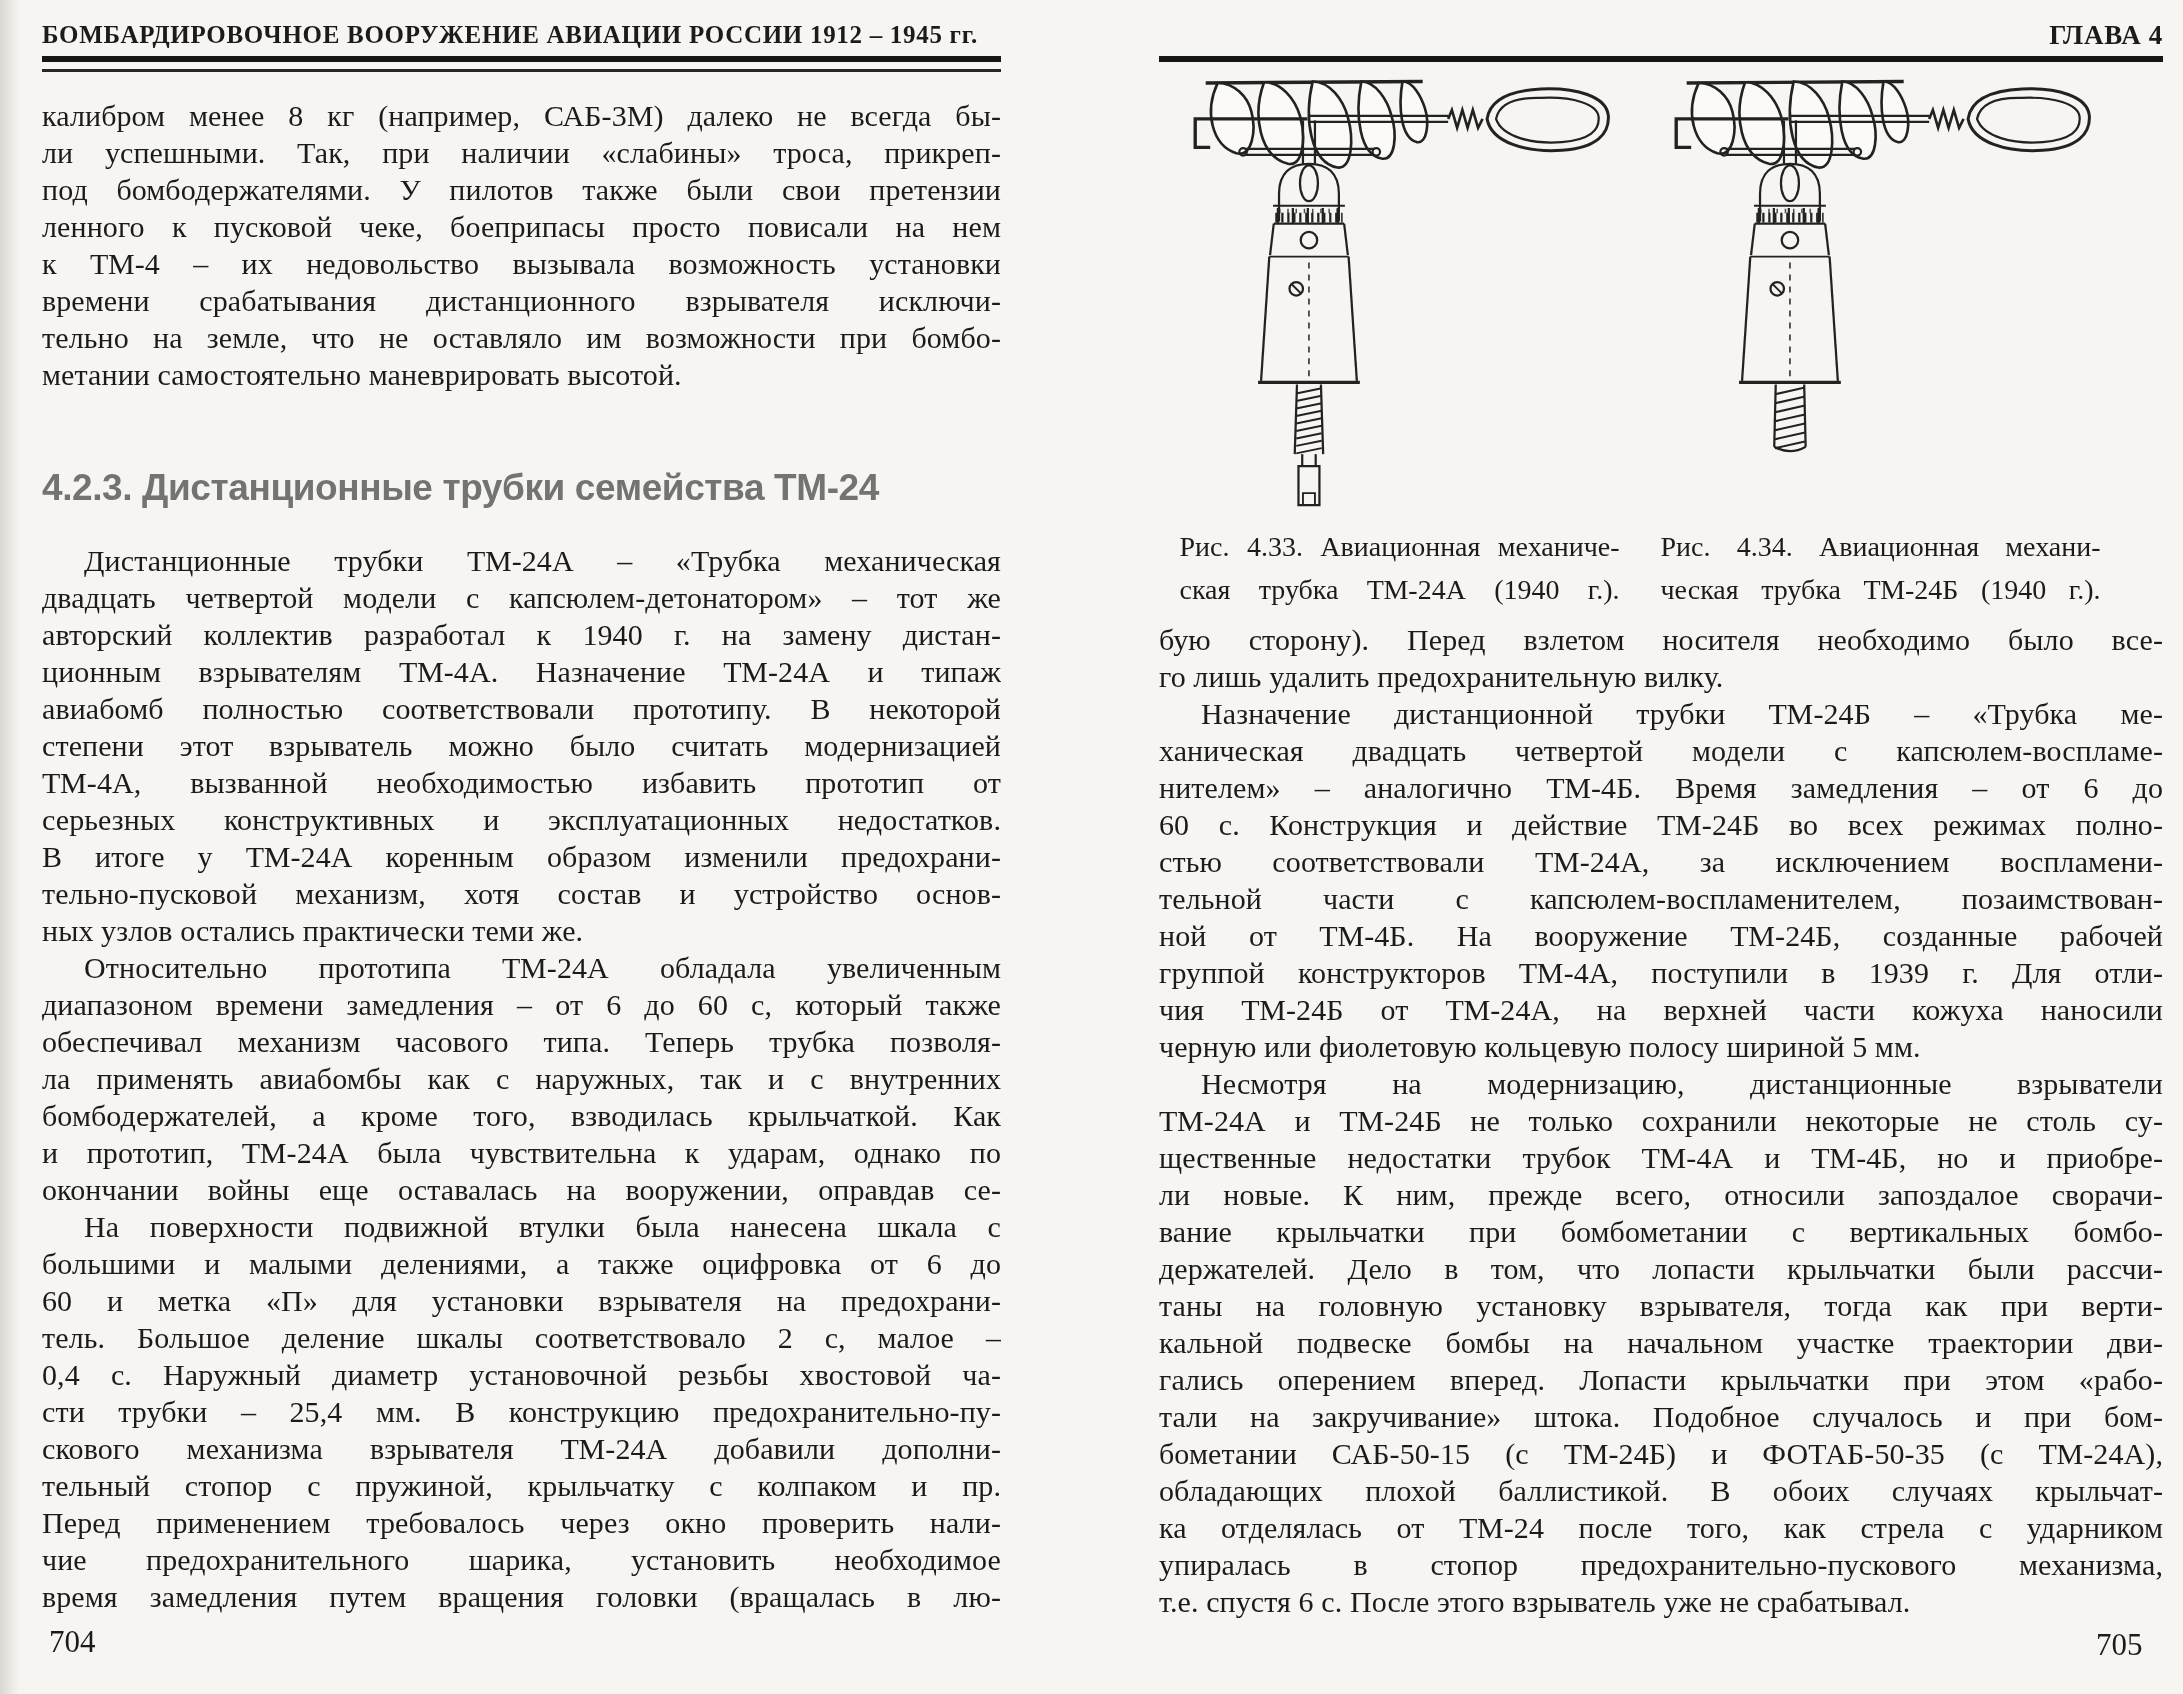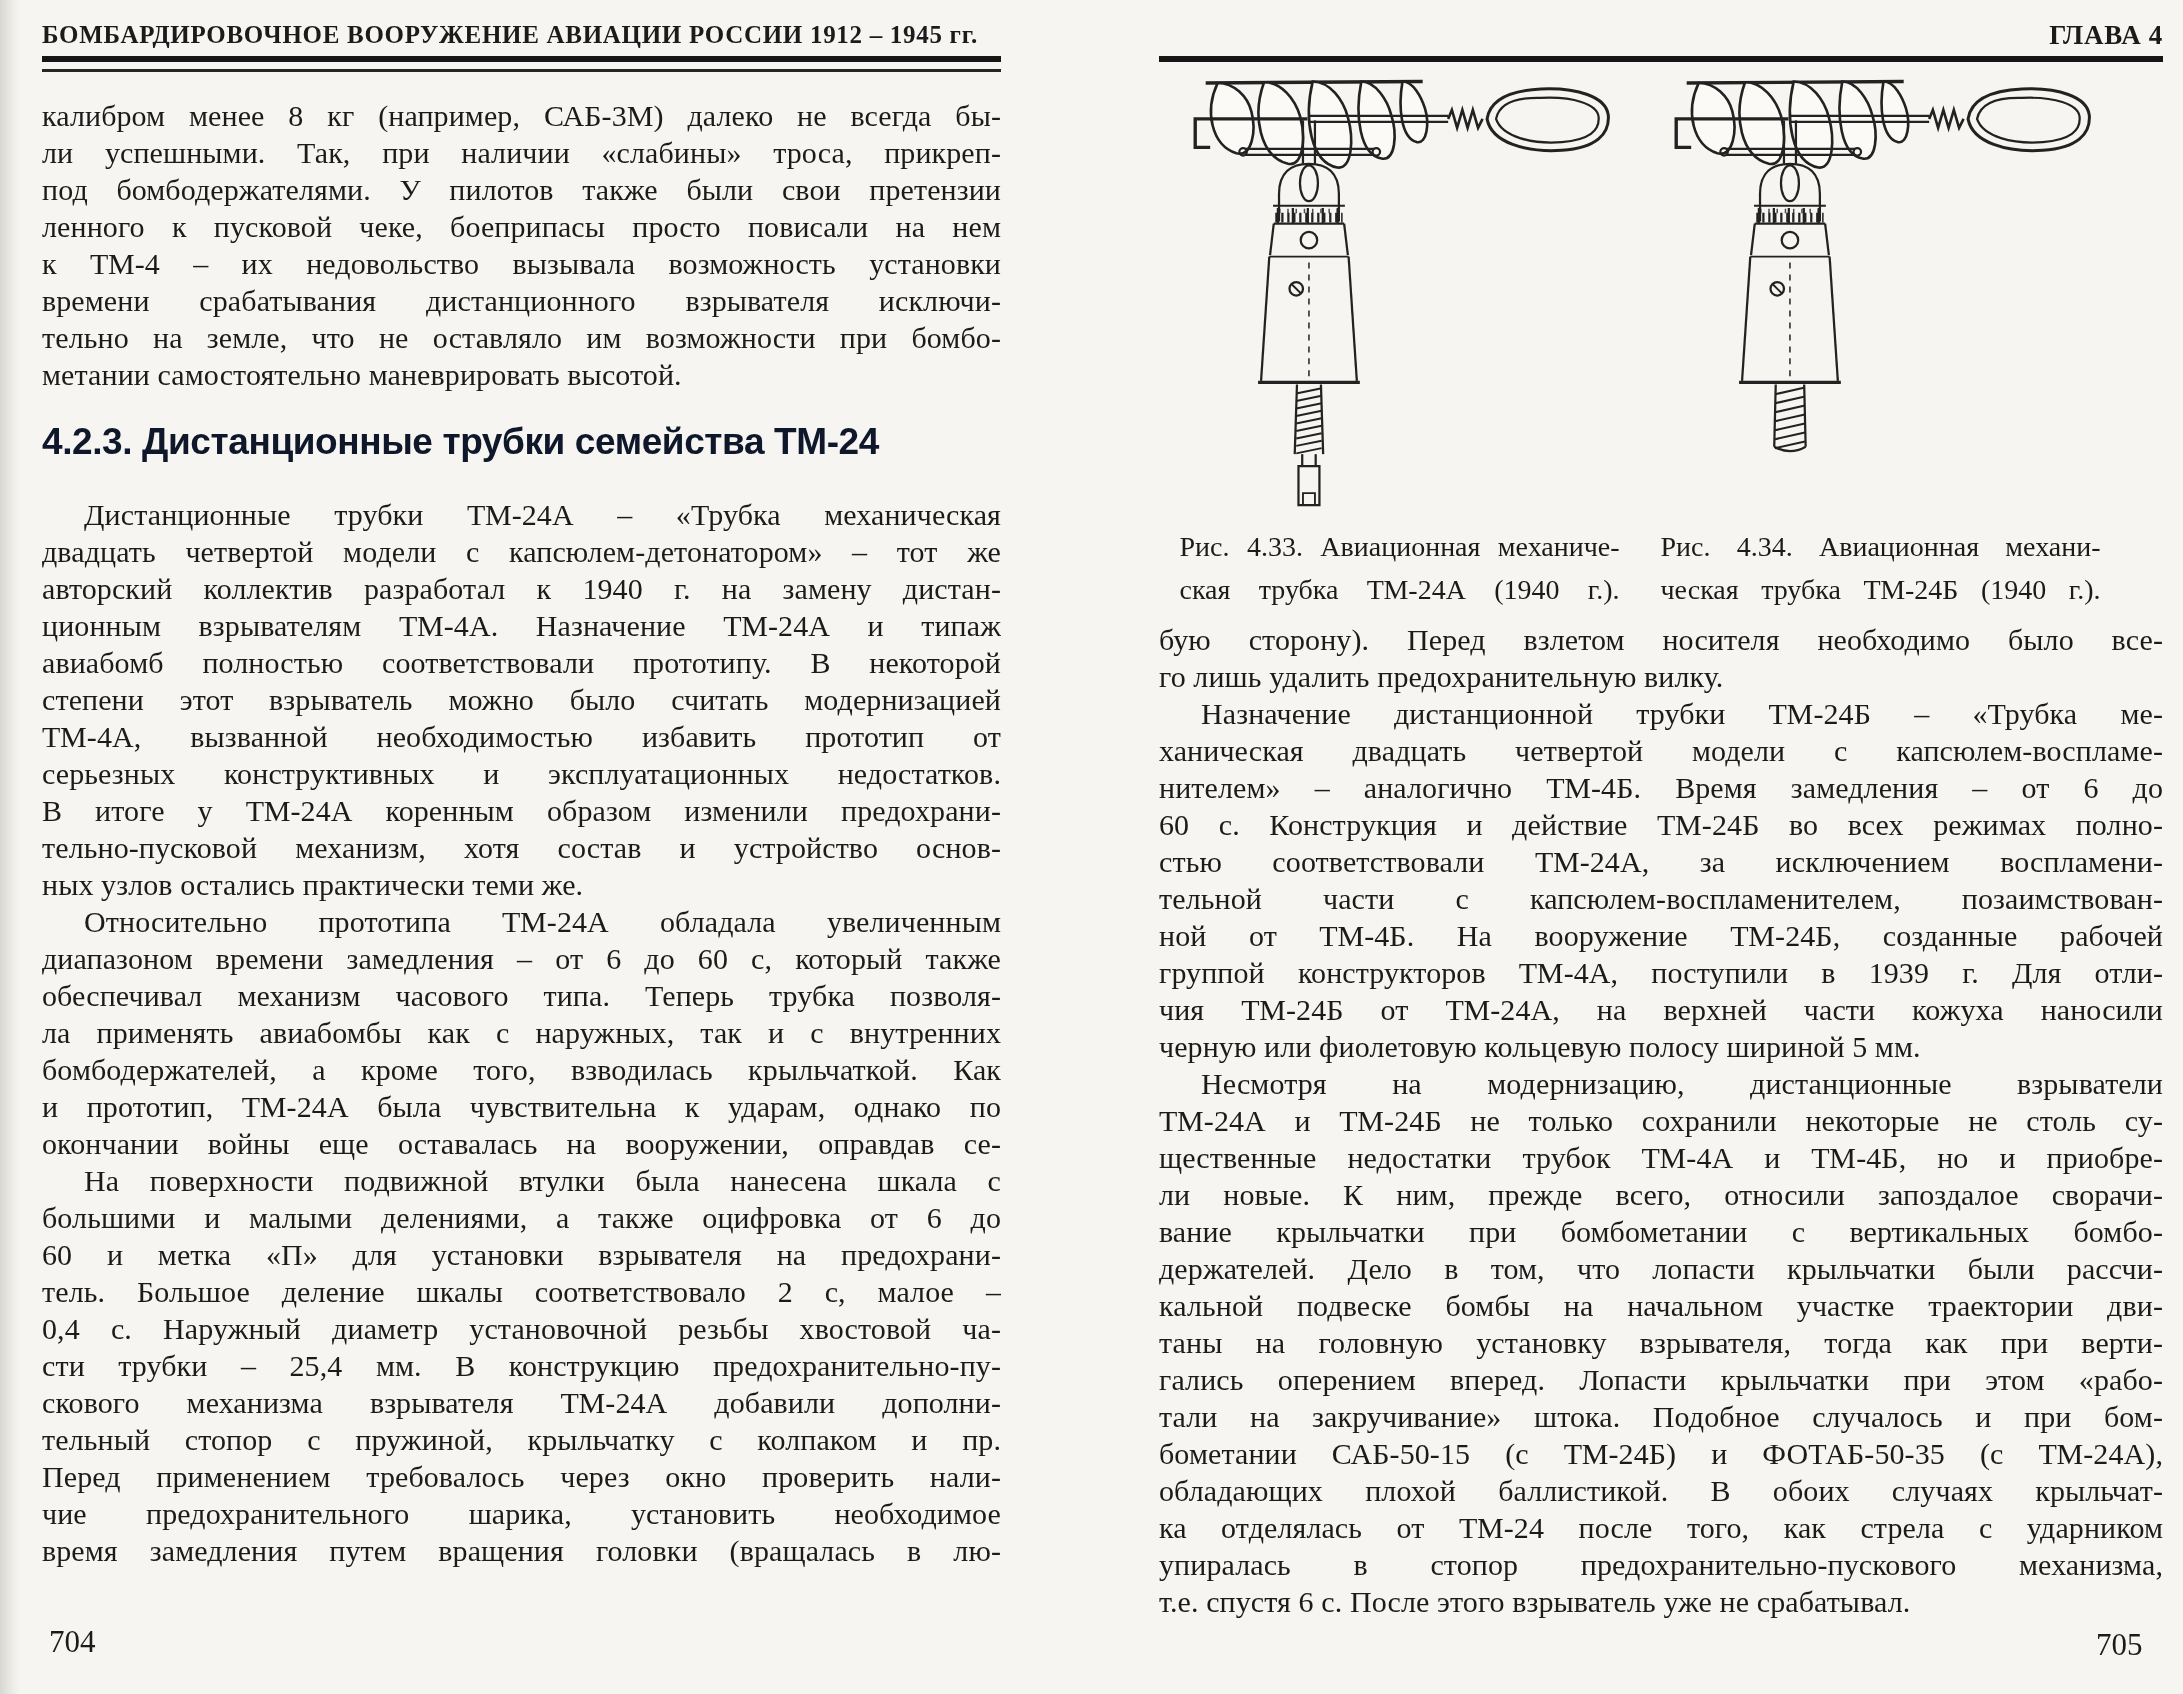--- a/index.html
+++ b/index.html
@@ -25,21 +25,21 @@
     font-size:30px;line-height:37px;white-space:nowrap;
     text-align:justify;text-align-last:justify;-moz-text-align-last:justify;
     letter-spacing:0.1px;
   }
   .line.last{text-align-last:left;-moz-text-align-last:left;}
   .line.first{text-indent:42px;}
 
   .section-heading{
     font-family:"Liberation Sans","DejaVu Sans",sans-serif;
     font-weight:bold;font-size:37px;letter-spacing:-0.4px;
-    margin:28px 0 33px 0;color:#0f172a;
+    margin:74px 0 33px 0;color:#737373;
   }
 
   .figures-row{display:flex;margin-top:12px;}
   .figure-box{width:481px;}
   .figure-box svg{display:block;}
   .caption{width:440px;margin:4.5px auto 0 auto;overflow:hidden;}
   .cap-line{
     font-size:28px;line-height:43px;white-space:nowrap;
     text-align:justify;text-align-last:justify;-moz-text-align-last:justify;
   }
@@ -281,22 +281,22 @@
         <div class="line">чия ТМ-24Б от ТМ-24А, на верхней части кожуха наносили</div>
         <div class="line last">черную или фиолетовую кольцевую полосу шириной 5 мм.</div>
       </div>
       <div class="para">
         <div class="line first">Несмотря на модернизацию, дистанционные взрыватели</div>
         <div class="line">ТМ-24А и ТМ-24Б не только сохранили некоторые не столь су-</div>
         <div class="line">щественные недостатки трубок ТМ-4А и ТМ-4Б, но и приобре-</div>
         <div class="line">ли новые. К ним, прежде всего, относили запоздалое сворачи-</div>
         <div class="line">вание крыльчатки при бомбометании с вертикальных бомбо-</div>
         <div class="line">держателей. Дело в том, что лопасти крыльчатки были рассчи-</div>
+        <div class="line">таны на головную установку взрывателя, тогда как при верти-</div>
         <div class="line">кальной подвеске бомбы на начальном участке траектории дви-</div>
-        <div class="line">таны на головную установку взрывателя, тогда как при верти-</div>
         <div class="line">гались оперением вперед. Лопасти крыльчатки при этом «рабо-</div>
         <div class="line">тали на закручивание» штока. Подобное случалось и при бом-</div>
         <div class="line">бометании САБ-50-15 (с ТМ-24Б) и ФОТАБ-50-35 (с ТМ-24А),</div>
         <div class="line">обладающих плохой баллистикой. В обоих случаях крыльчат-</div>
         <div class="line">ка отделялась от ТМ-24 после того, как стрела с ударником</div>
         <div class="line">упиралась в стопор предохранительно-пускового механизма,</div>
         <div class="line last">т.е. спустя 6 с. После этого взрыватель уже не срабатывал.</div>
       </div>
     </div>
 </div>

